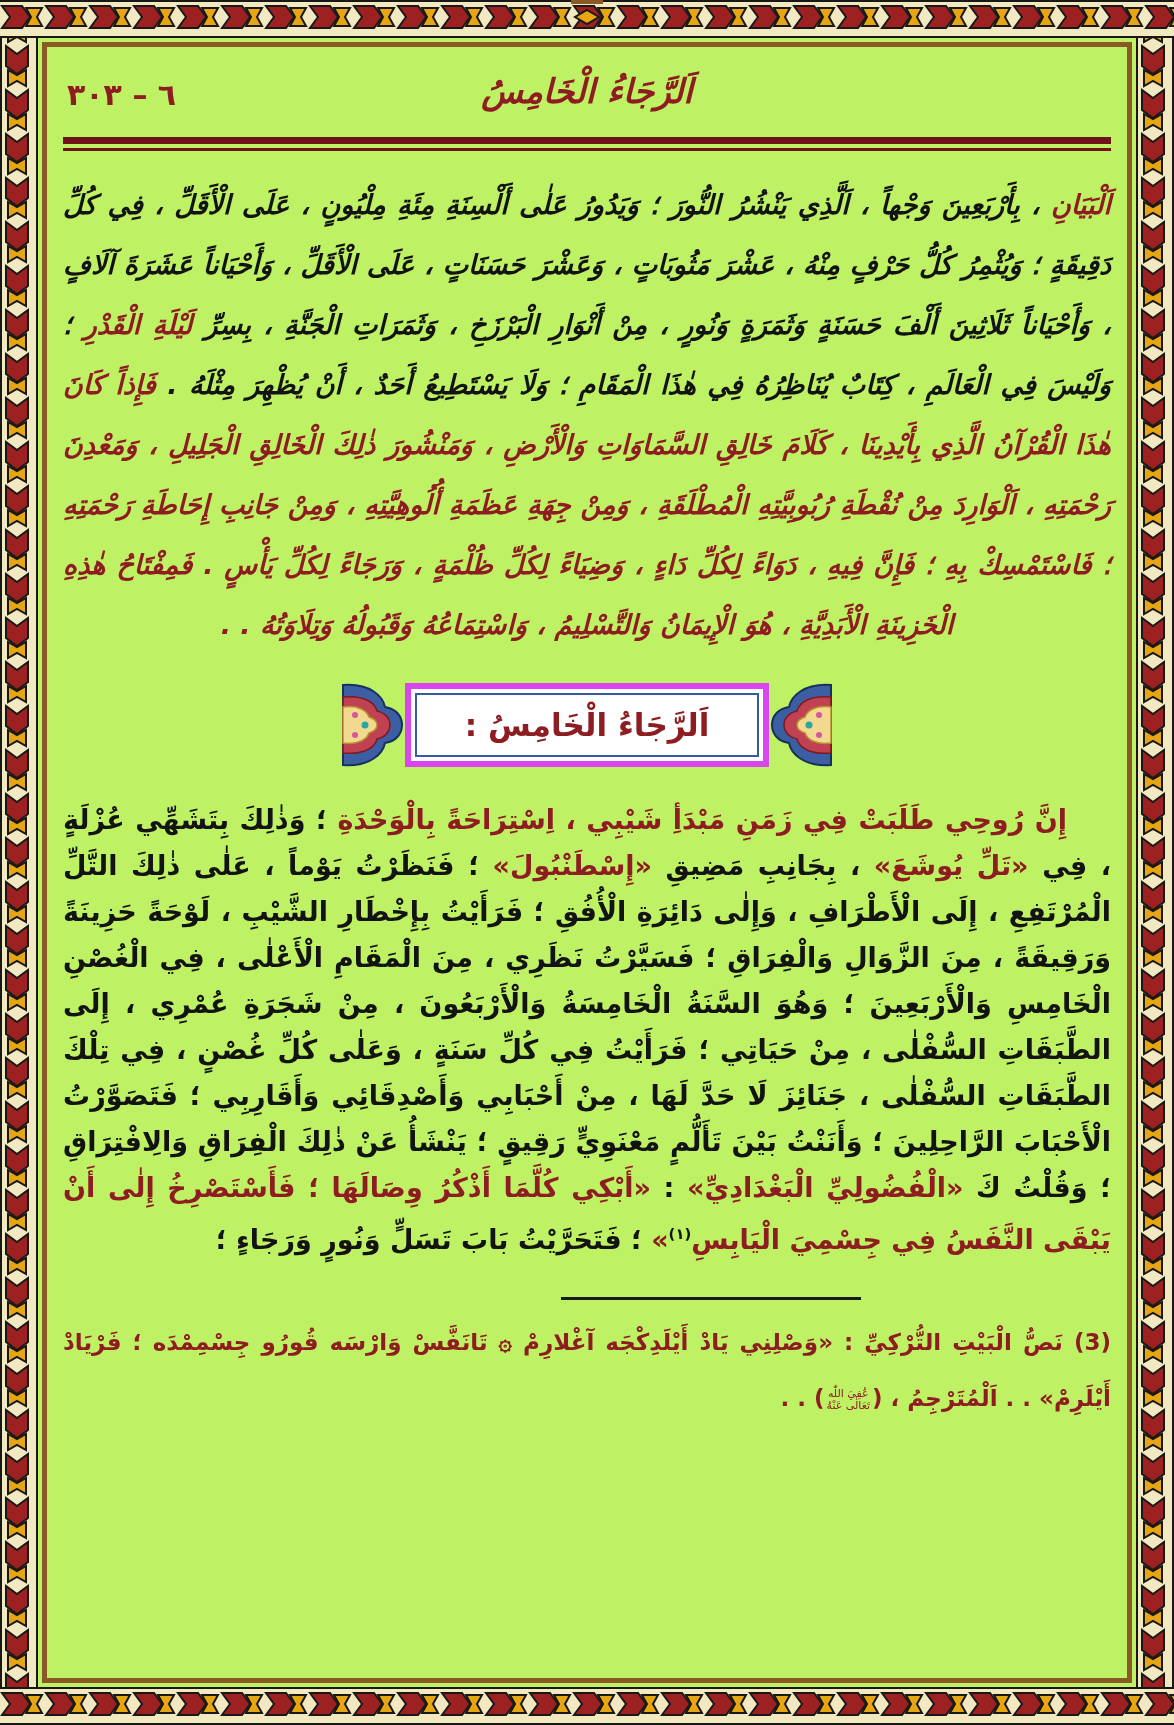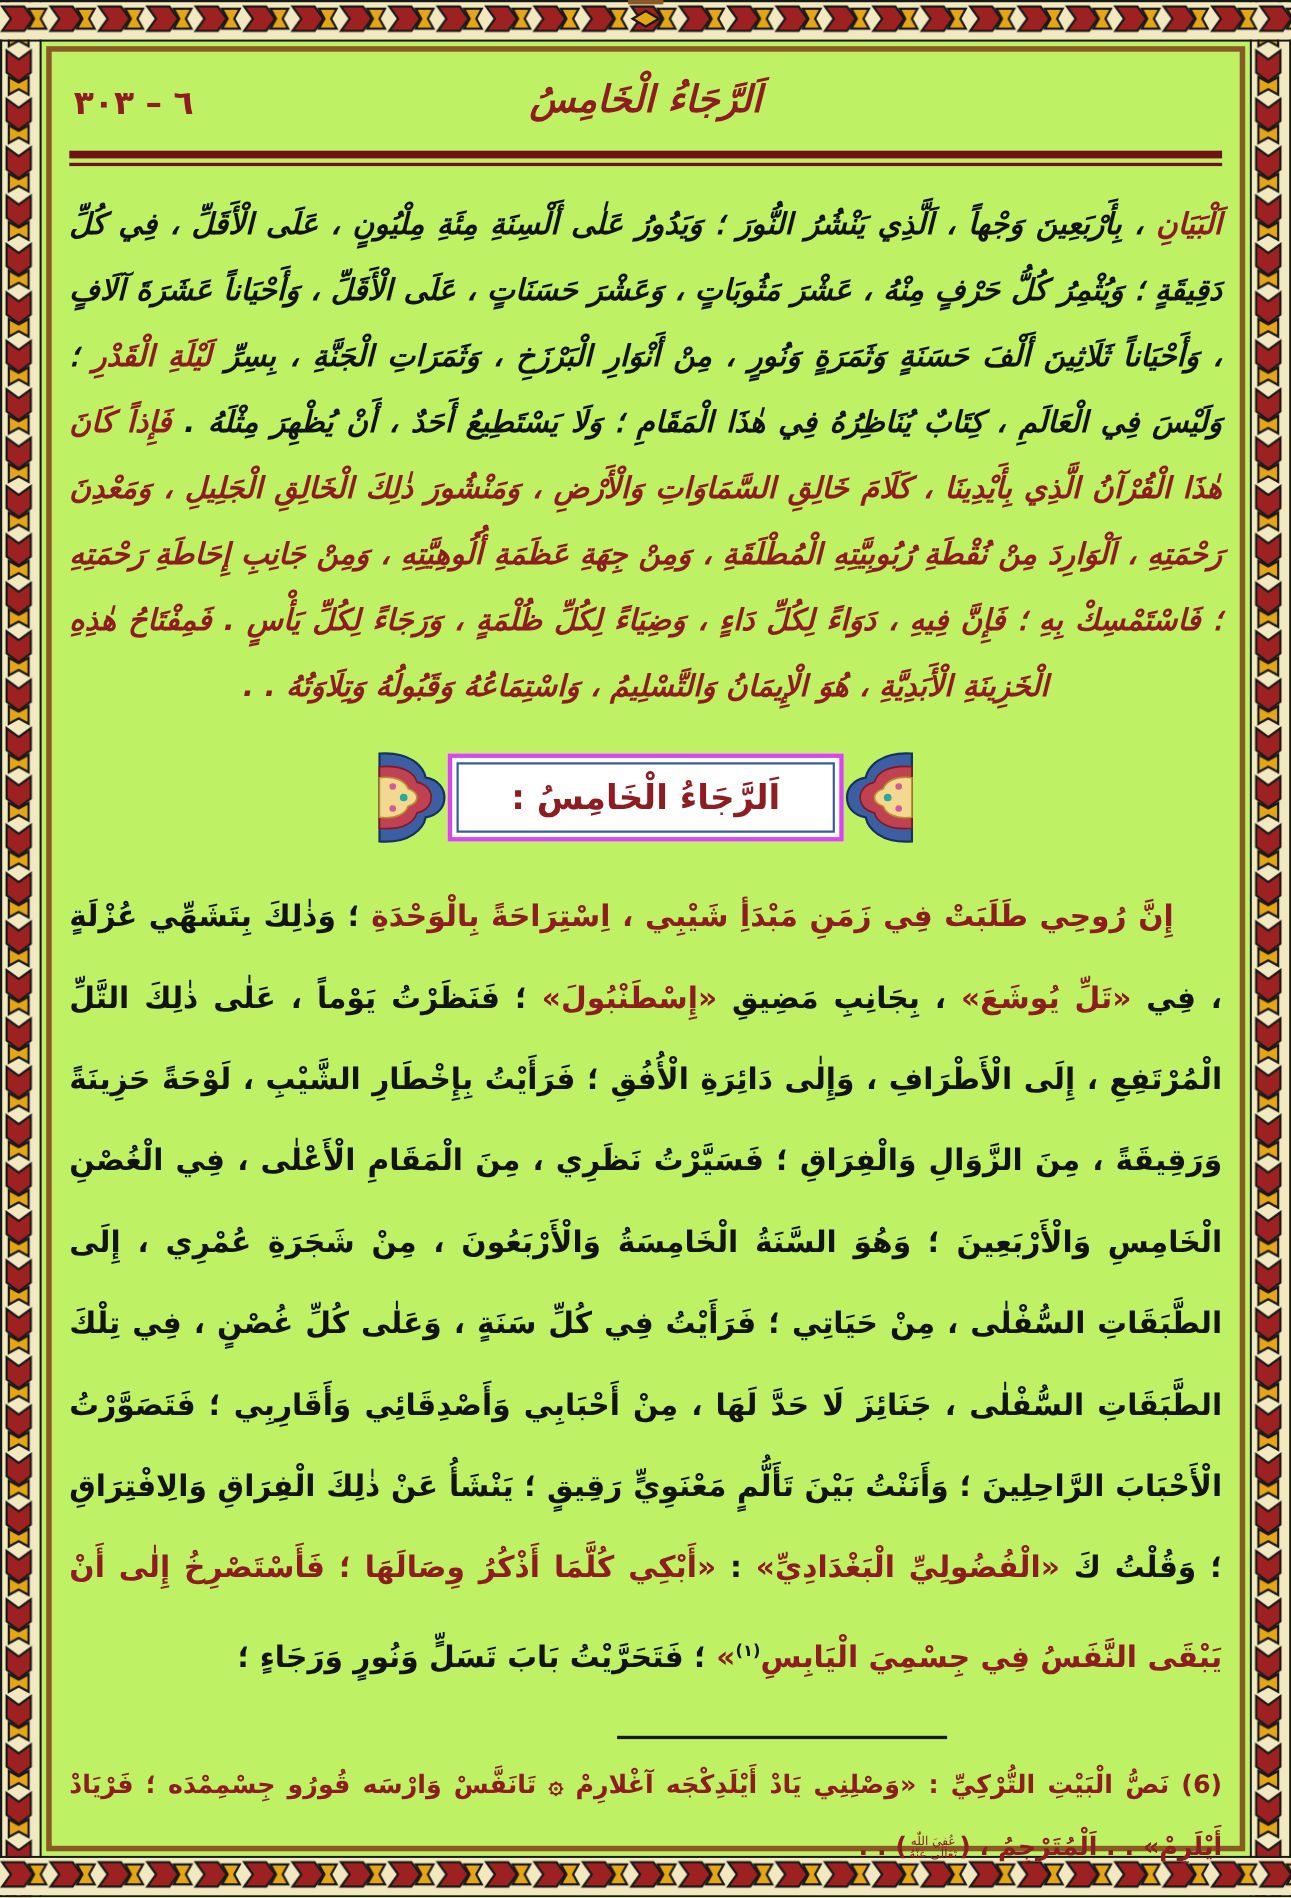--- a/index.html
+++ b/index.html
@@ -43,32 +43,32 @@
     border-bottom:3px solid #701318;
     margin-top:8px;
   }
   .para{
     font-size:27px;font-weight:bold;line-height:60px;
     color:#131313;
     text-align:justify;
     margin:0;
   }
   .para1{margin-top:24px;text-align-last:center;font-style:italic;}
-  .para2{margin-top:20px;line-height:74px;text-indent:44px;}
+  .para2{margin-top:20px;line-height:46px;text-indent:44px;}
   .sg-b{color:#131313;}
   .sg-r{color:#8e1d22;}
   .sg-sup{font-size:0.55em;vertical-align:super;color:#131313;font-weight:bold;}
   .cartouche{
     margin-top:18px;
     display:flex;align-items:center;justify-content:center;
     height:104px;
   }
   .cart-box{
     min-width:300px;height:72px;
-    border:4px solid #d946ef;
+    border:6px solid #d946ef;
     box-shadow: inset 0 0 0 4px #ffffff, inset 0 0 0 6px #3a5a9e;
     display:flex;align-items:center;justify-content:center;
     background:#ffffff;
     padding:0 26px;
   }
   .cart-label{
     font-size:31px;font-weight:bold;color:#8e1d22;white-space:nowrap;
   }
   .finial{flex:0 0 auto;}
   .finial.mirror{transform:scaleX(-1);}
@@ -175,16 +175,16 @@
         <circle cx="40" cy="50" r="3.5" fill="#2aa8a0"></circle>
         <circle cx="50" cy="40" r="3" fill="#d4589a"></circle>
         <circle cx="50" cy="60" r="3" fill="#d4589a"></circle>
       </svg>
     </div>
 
     <p class="para para2"><span class="sg-r">إِنَّ رُوحِي طَلَبَتْ فِي زَمَنِ مَبْدَأِ شَيْبِي ، اِسْتِرَاحَةً بِالْوَحْدَةِ</span><span class="sg-b"> ؛ وَذٰلِكَ بِتَشَهِّي عُزْلَةٍ ، فِي </span><span class="sg-r">«تَلِّ يُوشَعَ»</span><span class="sg-b"> ، بِجَانِبِ مَضِيقِ </span><span class="sg-r">«إِسْطَنْبُولَ»</span><span class="sg-b"> ؛ فَنَظَرْتُ يَوْماً ، عَلٰى ذٰلِكَ التَّلِّ الْمُرْتَفِعِ ، إِلَى الْأَطْرَافِ ، وَإِلٰى دَائِرَةِ الْأُفُقِ ؛ فَرَأَيْتُ بِإِخْطَارِ الشَّيْبِ ، لَوْحَةً حَزِينَةً وَرَقِيقَةً ، مِنَ الزَّوَالِ وَالْفِرَاقِ ؛ فَسَيَّرْتُ نَظَرِي ، مِنَ الْمَقَامِ الْأَعْلٰى ، فِي الْغُصْنِ الْخَامِسِ وَالْأَرْبَعِينَ ؛ وَهُوَ السَّنَةُ الْخَامِسَةُ وَالْأَرْبَعُونَ ، مِنْ شَجَرَةِ عُمْرِي ، إِلَى الطَّبَقَاتِ السُّفْلٰى ، مِنْ حَيَاتِي ؛ فَرَأَيْتُ فِي كُلِّ سَنَةٍ ، وَعَلٰى كُلِّ غُصْنٍ ، فِي تِلْكَ الطَّبَقَاتِ السُّفْلٰى ، جَنَائِزَ لَا حَدَّ لَهَا ، مِنْ أَحْبَابِي وَأَصْدِقَائِي وَأَقَارِبِي ؛ فَتَصَوَّرْتُ الْأَحْبَابَ الرَّاحِلِينَ ؛ وَأَنَنْتُ بَيْنَ تَأَلُّمٍ مَعْنَوِيٍّ رَقِيقٍ ؛ يَنْشَأُ عَنْ ذٰلِكَ الْفِرَاقِ وَالِافْتِرَاقِ ؛ وَقُلْتُ كَ </span><span class="sg-r">«الْفُضُولِيِّ الْبَغْدَادِيِّ»</span><span class="sg-b"> : </span><span class="sg-r">«أَبْكِي كُلَّمَا أَذْكُرُ وِصَالَهَا ؛ فَأَسْتَصْرِخُ إِلٰى أَنْ يَبْقَى النَّفَسُ فِي جِسْمِيَ الْيَابِسِ</span><span class="sg-sup">(١)</span><span class="sg-r">»</span><span class="sg-b"> ؛ فَتَحَرَّيْتُ بَابَ تَسَلٍّ وَنُورٍ وَرَجَاءٍ ؛</span></p>
 
     <div class="fnote-rule"></div>
 
-    <p class="footnote"><span class="sg-r">(6) نَصُّ الْبَيْتِ التُّرْكِيِّ : «وَصْلِنِي يَادْ أَيْلَدِكْجَه آغْلارِمْ ۞ تَانَفَّسْ وَارْسَه قُورُو جِسْمِمْدَه ؛ فَرْيَادْ أَيْلَرِمْ» . . اَلْمُتَرْجِمُ ، (</span><span class="seal"><span>عُفِيَ اللّٰه</span><span>تَعَالٰى عَنْهُ</span></span><span class="sg-r">) . .</span></p>
+    <p class="footnote"><span class="sg-r">(3) نَصُّ الْبَيْتِ التُّرْكِيِّ : «وَصْلِنِي يَادْ أَيْلَدِكْجَه آغْلارِمْ ۞ تَانَفَّسْ وَارْسَه قُورُو جِسْمِمْدَه ؛ فَرْيَادْ أَيْلَرِمْ» . . اَلْمُتَرْجِمُ ، (</span><span class="seal"><span>عُفِيَ اللّٰه</span><span>تَعَالٰى عَنْهُ</span></span><span class="sg-r">) . .</span></p>
 
   </div>
 </div>
 
 </body></html>

